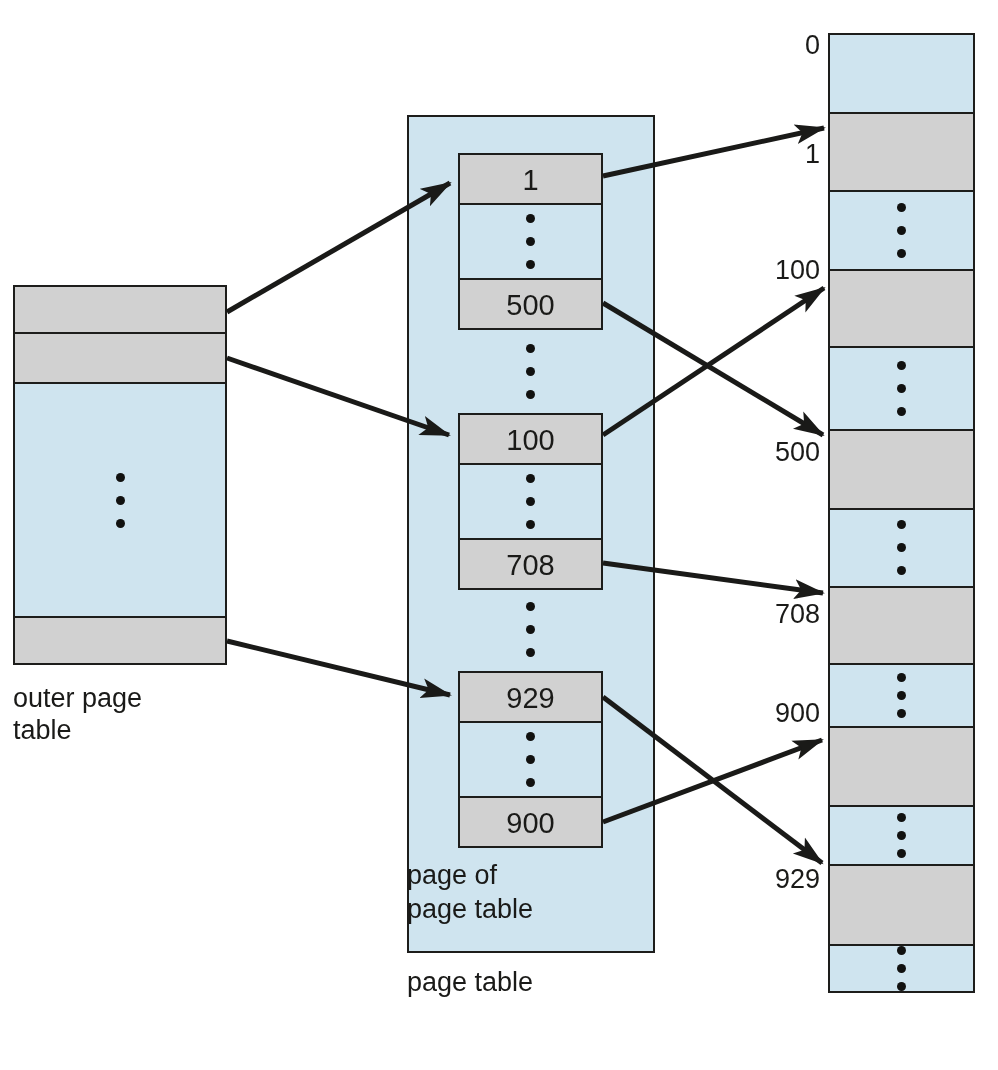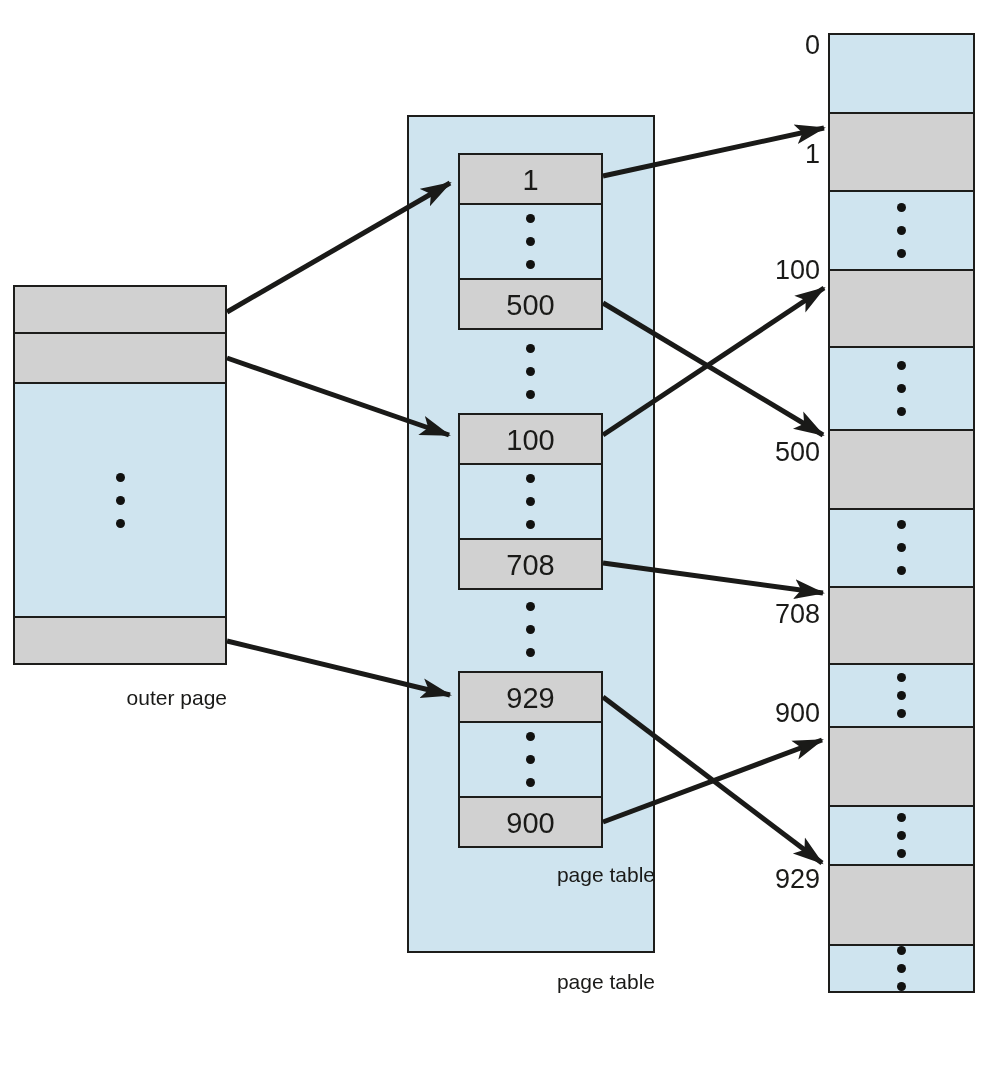--- a/index.html
+++ b/index.html
@@ -47,23 +47,23 @@
   }
   .vdots .dot {
     width: 9px;
     height: 9px;
     border-radius: 50%;
     background: #111110;
   }
 
   
   .caption {
-    font-size: 21px;
+    font-size: 27px;
     line-height: 32px;
-    text-align: right;
+    text-align: left;
     color: #1a1a18;
   }
   .frame-label {
     font-size: 27px;
     line-height: 30px;
     text-align: right;
     color: #1a1a18;
   }
 
   
@@ -91,20 +91,21 @@
         <span class="dot"></span>
           <span class="dot"></span>
           <span class="dot"></span>
       </div>
     </div>
     <div class="fill-gray" style="height:45px;"></div>
   </div>
 
   <div class="abs caption" style="left:13px; top:682px; width:214px;">
     <div>outer page</div>
+    <div>table</div>
   </div>
 
   <div class="abs outlined fill-blue" style="left:407px; top:115px; width:248px; height:838px;"></div>
 
   <div class="abs outlined stack" style="left:458px; top:153px; width:145px;">
     <div class="fill-gray cell" style="height:48px;">
       <span class="entry-value">1</span>
     </div>
     <div class="fill-blue cell" style="height:73px;">
       <div class="vdots">
@@ -156,20 +157,21 @@
           <span class="dot"></span>
           <span class="dot"></span>
       </div>
     </div>
     <div class="fill-gray cell" style="height:48px;">
       <span class="entry-value">900</span>
     </div>
   </div>
 
   <div class="abs caption" style="left:407px; top:858px; width:248px; line-height:34px;">
+    <div>page of</div>
     <div>page table</div>
   </div>
 
   <div class="abs caption" style="left:407px; top:966px; width:248px;">page table</div>
 
   <div class="abs outlined stack" style="left:828px; top:33px; width:147px; height:960px;">
     <div class="fill-blue" style="height:78px;"></div>
     <div class="fill-gray" style="height:77px;"></div>
     <div class="fill-blue cell" style="height:78px;">
       <div class="vdots">

